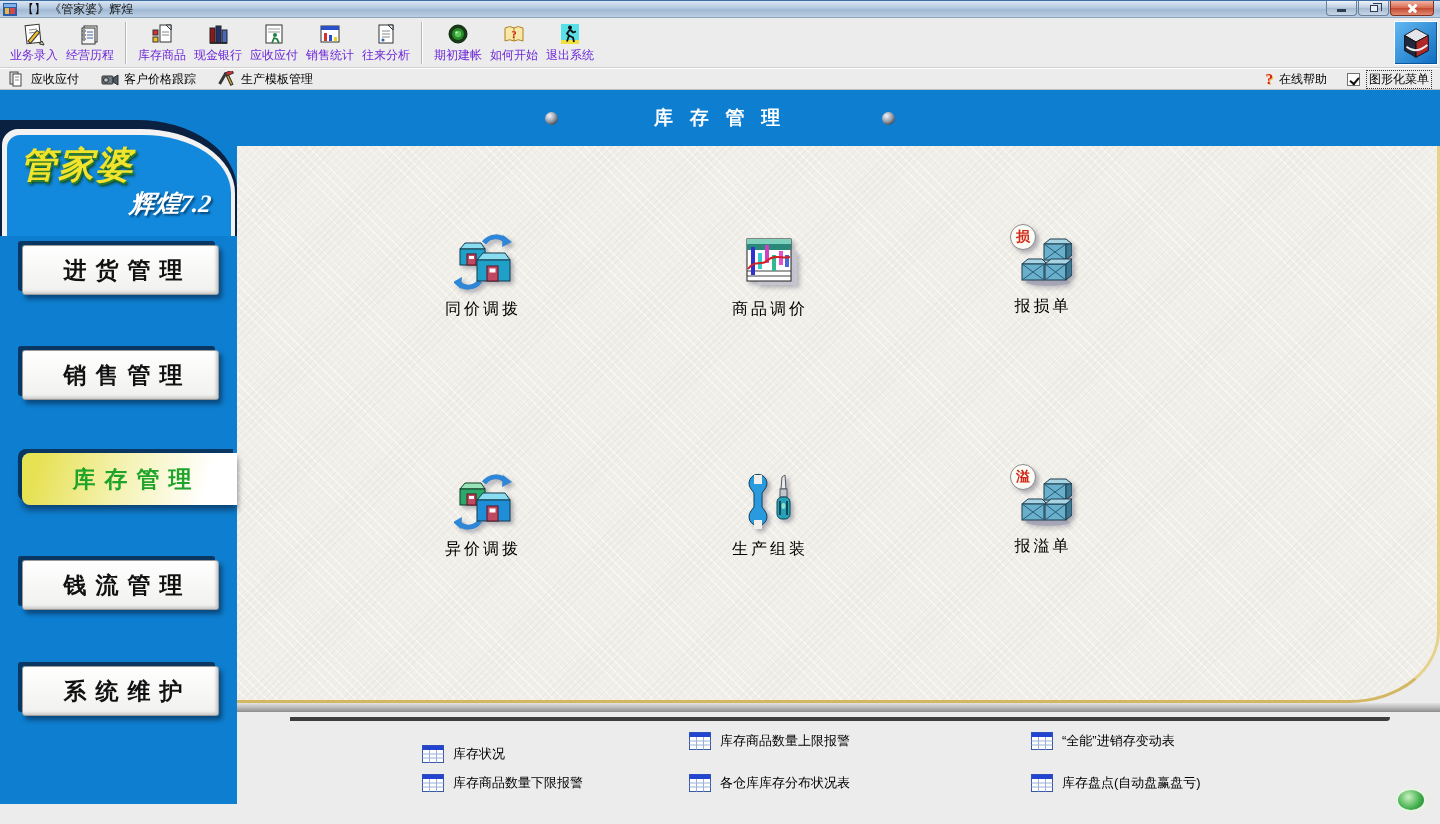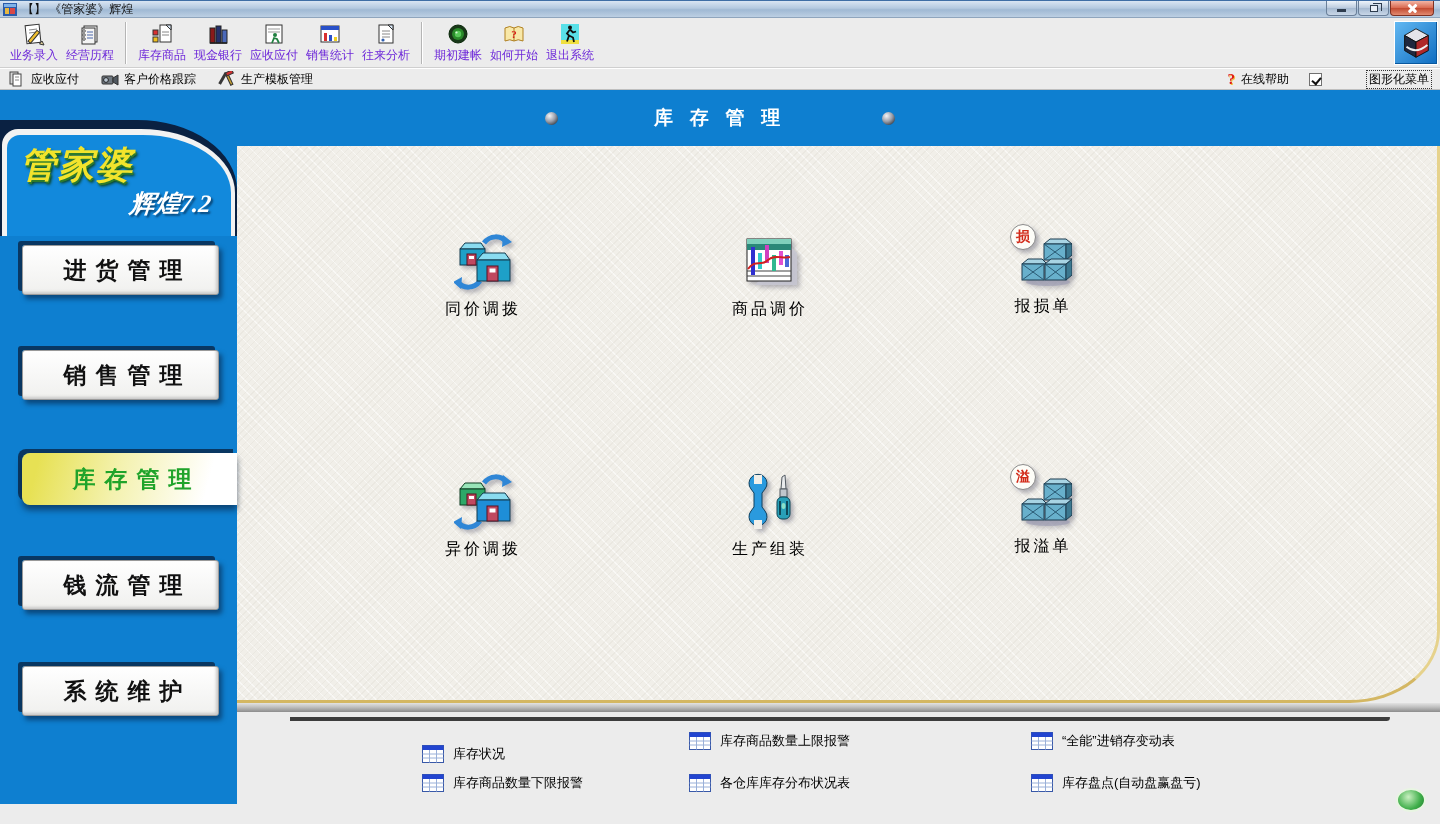--- a/index.html
+++ b/index.html
@@ -38,21 +38,21 @@
   
   .quickbar { height:22px; background:#ececec; border-top:1px solid #ffffff; border-bottom:1px solid #bfbfbf;
     display:flex; align-items:center; padding:0 8px; }
   .qitem { display:flex; align-items:center; gap:5px; margin-right:22px; font-size:12px; color:#000; }
   .qitem svg { width:18px; height:16px; }
   .qright { margin-left:auto; display:flex; align-items:center; gap:6px; font-size:12px; }
   .help-q { color:#e01818; font-weight:bold; font-size:15px; text-shadow:1px 1px 0 #f0c040; font-family:"Liberation Serif",serif; }
   .chkbox { width:13px; height:13px; background:#fff; border:1px solid #707070; position:relative; margin-left:14px; }
   .chkbox:after { content:""; position:absolute; left:2px; top:3px; width:7px; height:4px;
     border-left:2px solid #111; border-bottom:2px solid #111; transform:rotate(-50deg); }
-  .gm-label { border:1px dotted #333; padding:0 2px;margin-left:38px; }
+  .gm-label { border:1px dotted #333; padding:0 2px; }
 
   
   .main { position:relative; height:521px; background:#0e7fd0; }
 
   .band-header { position:absolute; left:0; top:0; right:0; height:56px; display:flex; align-items:center; justify-content:center; gap:96px; }
   .hd-title { color:#fff; font-family:"Liberation Serif",serif; font-weight:bold; font-size:19px; letter-spacing:6px; }
   .sphere { width:13px; height:13px; border-radius:50%; background:radial-gradient(circle at 35% 30%, #f4f4f6, #9aa0ac 45%, #32363e 85%); }
 
   
   .paper { background-color:#f1efe9;

